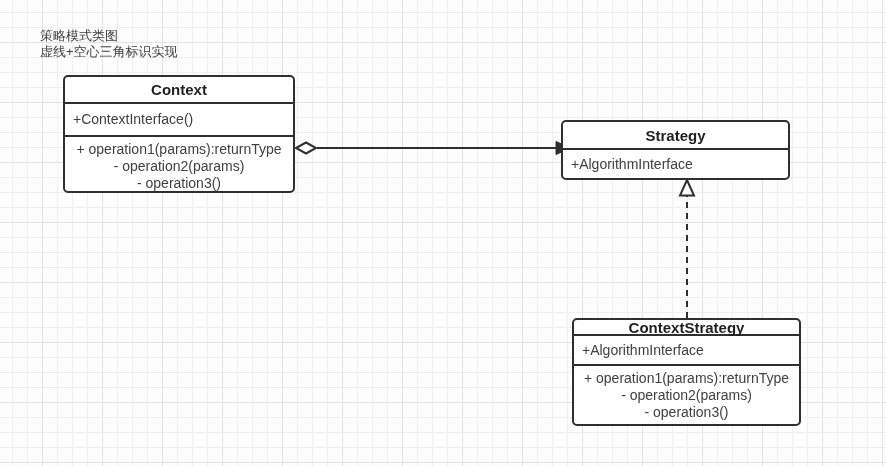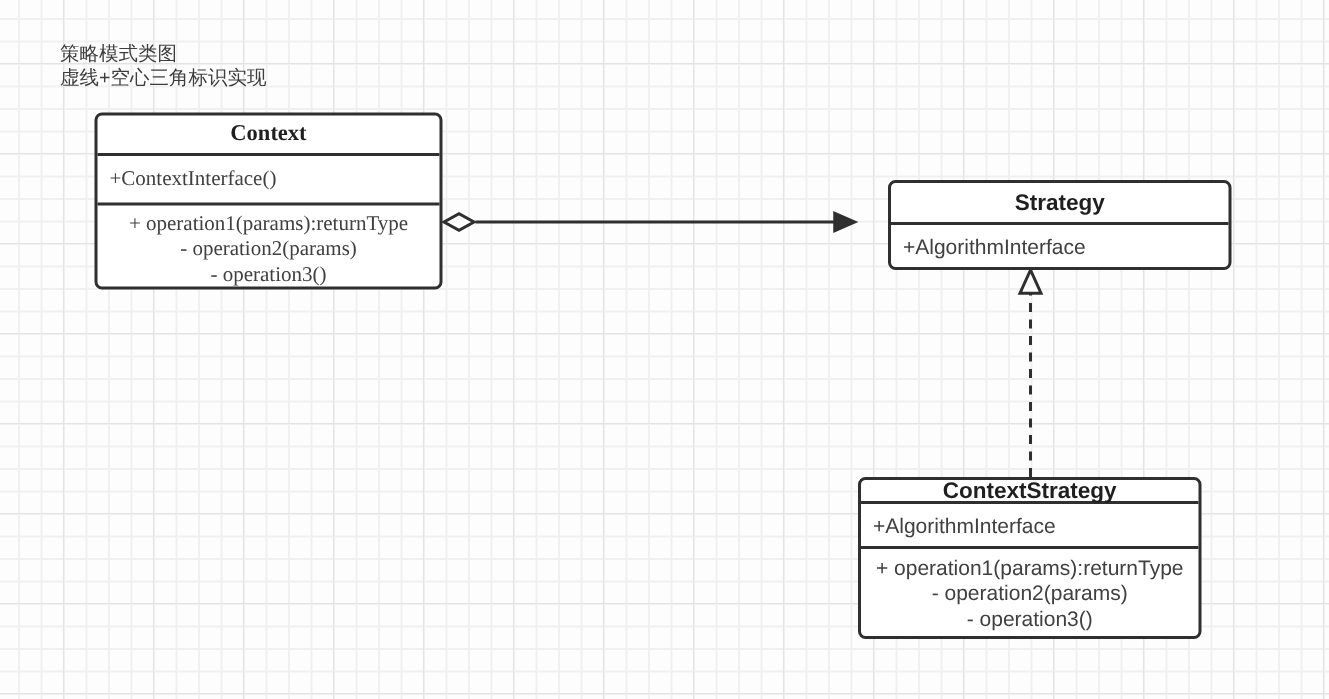--- a/index.html
+++ b/index.html
@@ -55,27 +55,27 @@
     padding: 4px 8px;
     font-size: 14px;
     line-height: 17px;
   }
   .uml-class .compartment.with-divider {
     border-bottom: 2px solid #2f2f2f;
   }
   .member { white-space: nowrap; text-align: center; }
 
   
-  #context-class   { left: 63px;  top: 75px;  width: 232px; height: 118px; font-family: Liberation Serif, serif; }
+  #context-class   { left: 63px;  top: 75px;  width: 232px; height: 118px; }
   #context-class .class-name { height: 27px; }
   #context-class .attrs      { height: 33px; display: flex; align-items: center; }
   #context-class .methods    { height: 54px; }
 
   
-  #strategy-class  { left: 592px; top: 120px; width: 229px; height: 60px; }
+  #strategy-class  { left: 561px; top: 120px; width: 229px; height: 60px; }
   #strategy-class .class-name { height: 28px; }
   #strategy-class .attrs      { height: 28px; display: flex; align-items: center; }
 
   
   #contextstrategy-class { left: 572px; top: 318px; width: 229px; height: 108px; }
   #contextstrategy-class .class-name { height: 16px; }
   #contextstrategy-class .attrs      { height: 30px; display: flex; align-items: center; }
   #contextstrategy-class .methods    { height: 48px; }
 
   #connector-layer {

